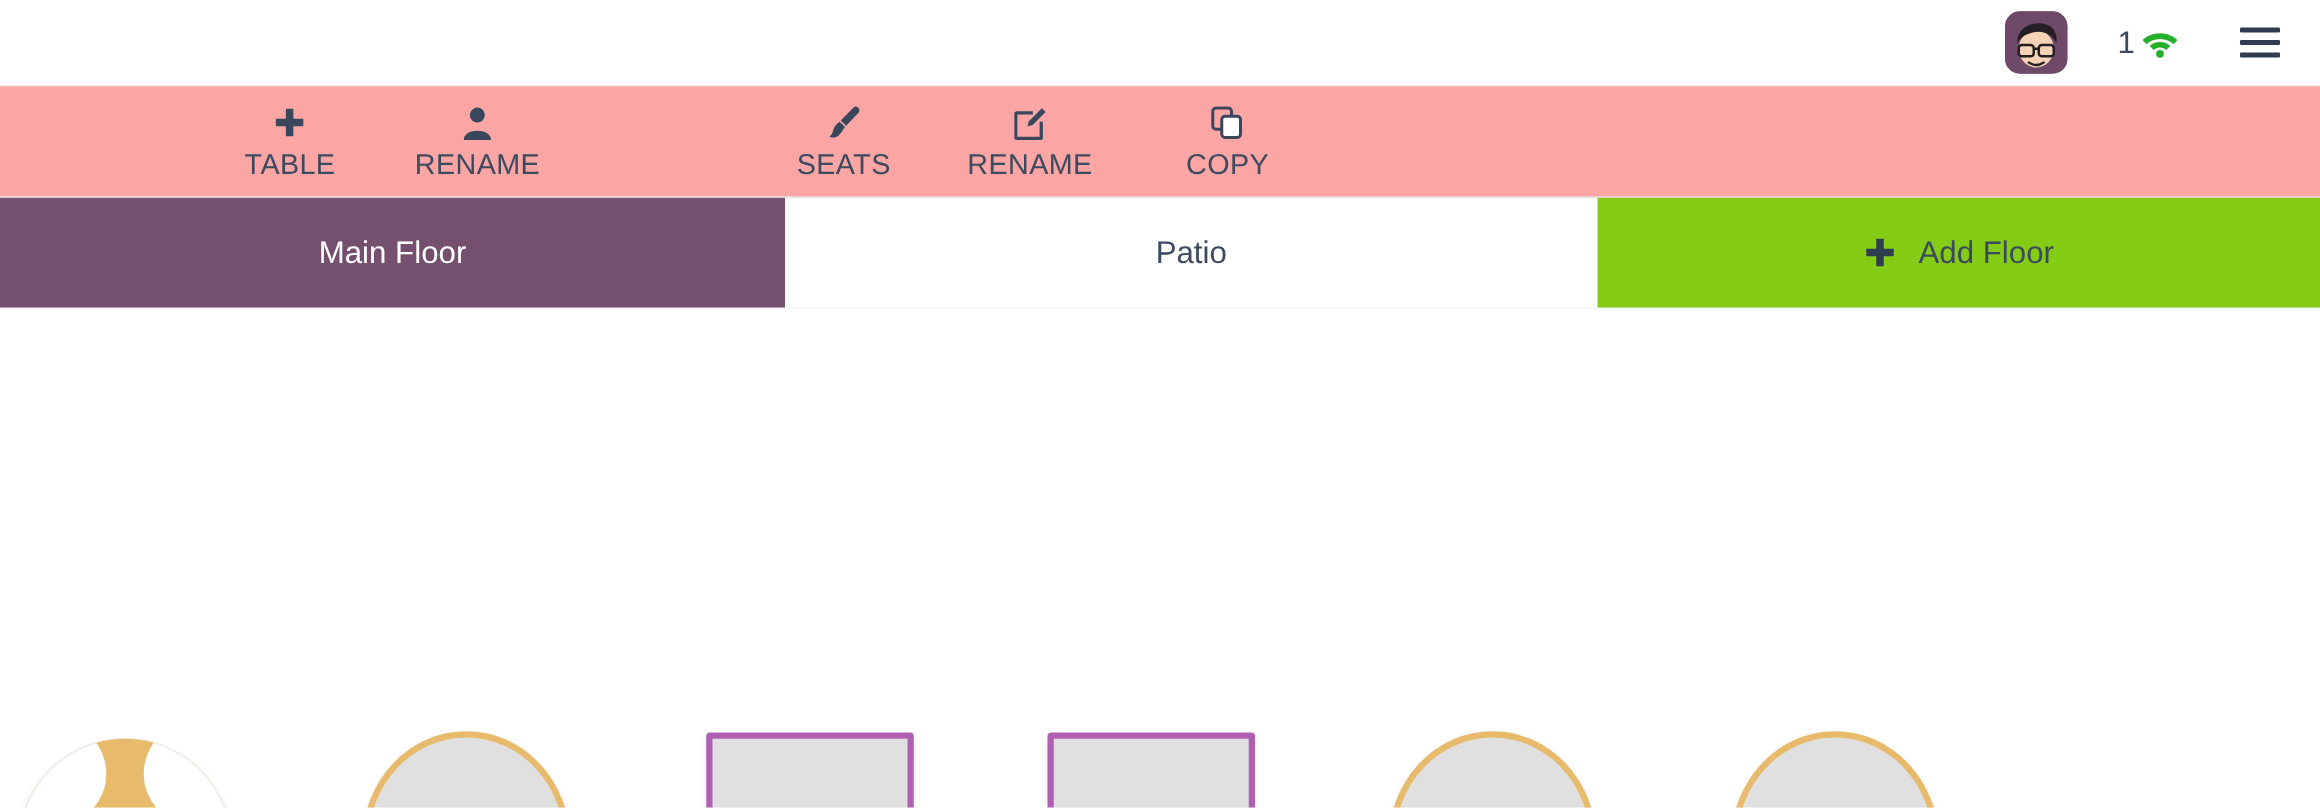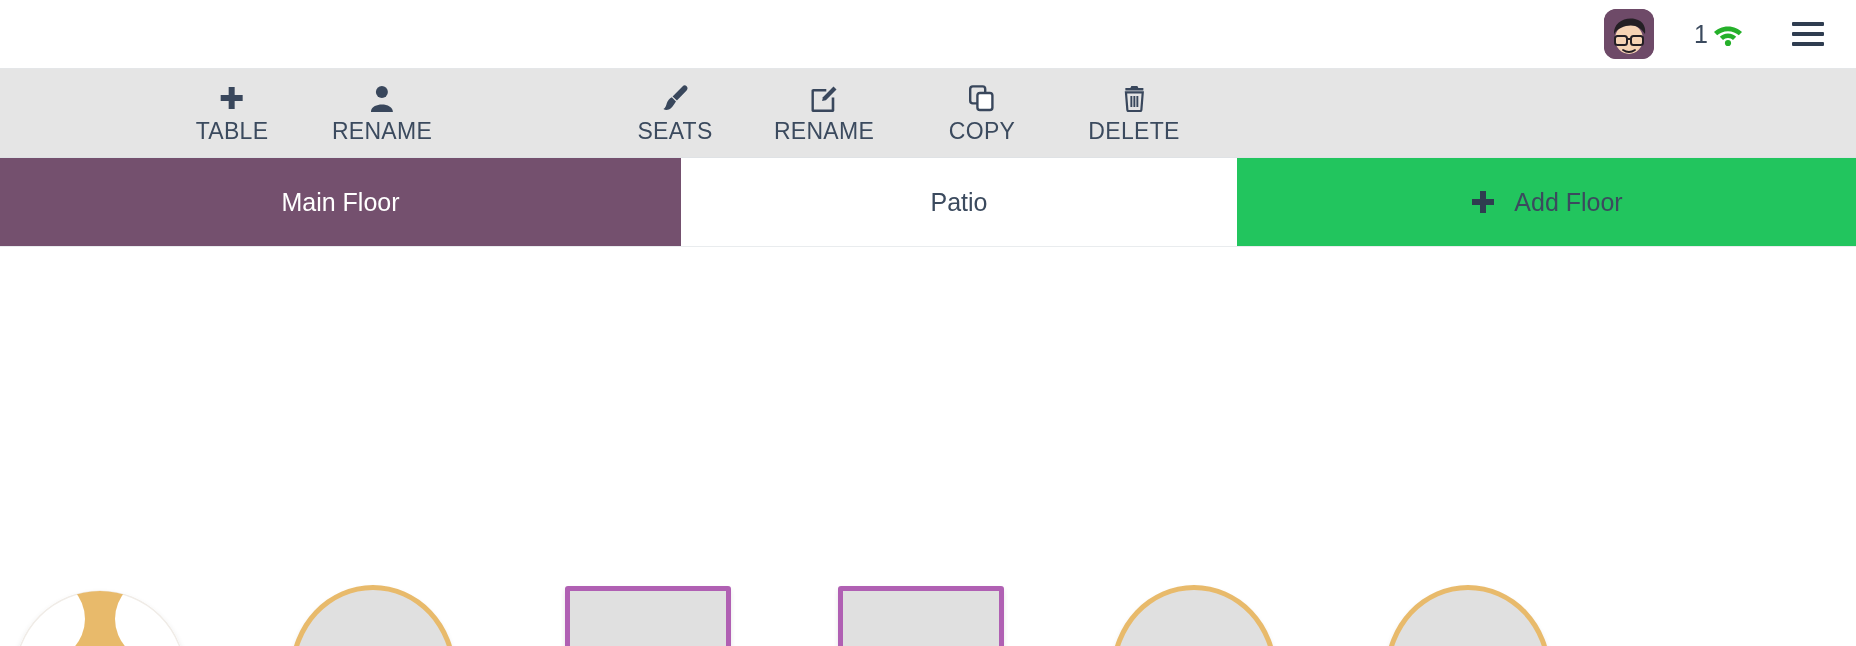--- a/index.html
+++ b/index.html
@@ -52,21 +52,21 @@
     margin-right: 8px;
   }
   .hamburger span {
     display: block; height: 4px; width: 100%;
     background: #2f3d50; border-radius: 1px;
   }
 
   
   .toolbar {
     height: 89px;
-    background: #e5e5e5;
+    background: #fca5a5;
     border-bottom: 1px solid #dfe2e5;
     position: relative;
   }
   .tool {
     position: absolute;
     top: 14px;
     display: flex;
     flex-direction: column;
     align-items: center;
     cursor: pointer;
@@ -99,27 +99,27 @@
     display: flex; align-items: center; justify-content: center;
     cursor: pointer;
     font-size: 25px;
     color: #3b4a5e;
     background: #ffffff;
   }
   .floortab.active {
     background: #74506e;
     color: #ffffff;
   }
-  .floortab.main { width: 681px; }
-  .floortab.patio { width: 556px; }
+  .floortab.main { width: 628px; }
+  .floortab.patio { width: 650px; }
   .addfloor {
     flex: 1;
     display: flex; align-items: center; justify-content: center;
     gap: 18px;
-    background: #22c55e;
+    background: #84cc16;
     cursor: pointer;
     font-size: 25px;
     color: #3b4a5e;
   }
   .addfloor-plus { color: #2f3d50; display: flex; align-items: center; }
 
   
   .canvas {
     position: relative;
     height: 398px;
@@ -228,32 +228,20 @@
   <div class="tool" style="left:982px">
     <span class="tool-icon">
       <svg width="26" height="27" viewBox="0 0 26 27">
         <rect x="1.4" y="1.4" width="15" height="17" rx="2.6" fill="none" stroke="#39475c" stroke-width="2.4"></rect>
         <rect x="8.6" y="8" width="15" height="17" rx="2.6" fill="#ffffff" stroke="#39475c" stroke-width="2.4"></rect>
       </svg>
     </span>
     <span class="tool-label">COPY</span>
   </div>
 
-  <div class="tool" style="left:1134px">
-    <span class="tool-icon">
-      <svg width="24" height="27" viewBox="0 0 24 27">
-        <path d="M9 1 h6 l1 2 h5 v2.6 h-18 v-2.6 h5 z" fill="#39475c"></path>
-        <path d="M3.6 7.4 h16.8 l-1.4 17.4 a1.6 1.6 0 0 1 -1.6 1.4 h-10.8 a1.6 1.6 0 0 1 -1.6 -1.4 z" fill="none" stroke="#39475c" stroke-width="2.2"></path>
-        <line x1="9" y1="11" x2="9" y2="22" stroke="#39475c" stroke-width="1.9"></line>
-        <line x1="12" y1="11" x2="12" y2="22" stroke="#39475c" stroke-width="1.9"></line>
-        <line x1="15" y1="11" x2="15" y2="22" stroke="#39475c" stroke-width="1.9"></line>
-      </svg>
-    </span>
-    <span class="tool-label">DELETE</span>
-  </div>
 
 
 </div>
 
 <div class="floortabs">
   <div class="floortab main active">
     <span>Main Floor</span>
   </div>
   <div class="floortab patio">
     <span>Patio</span>

